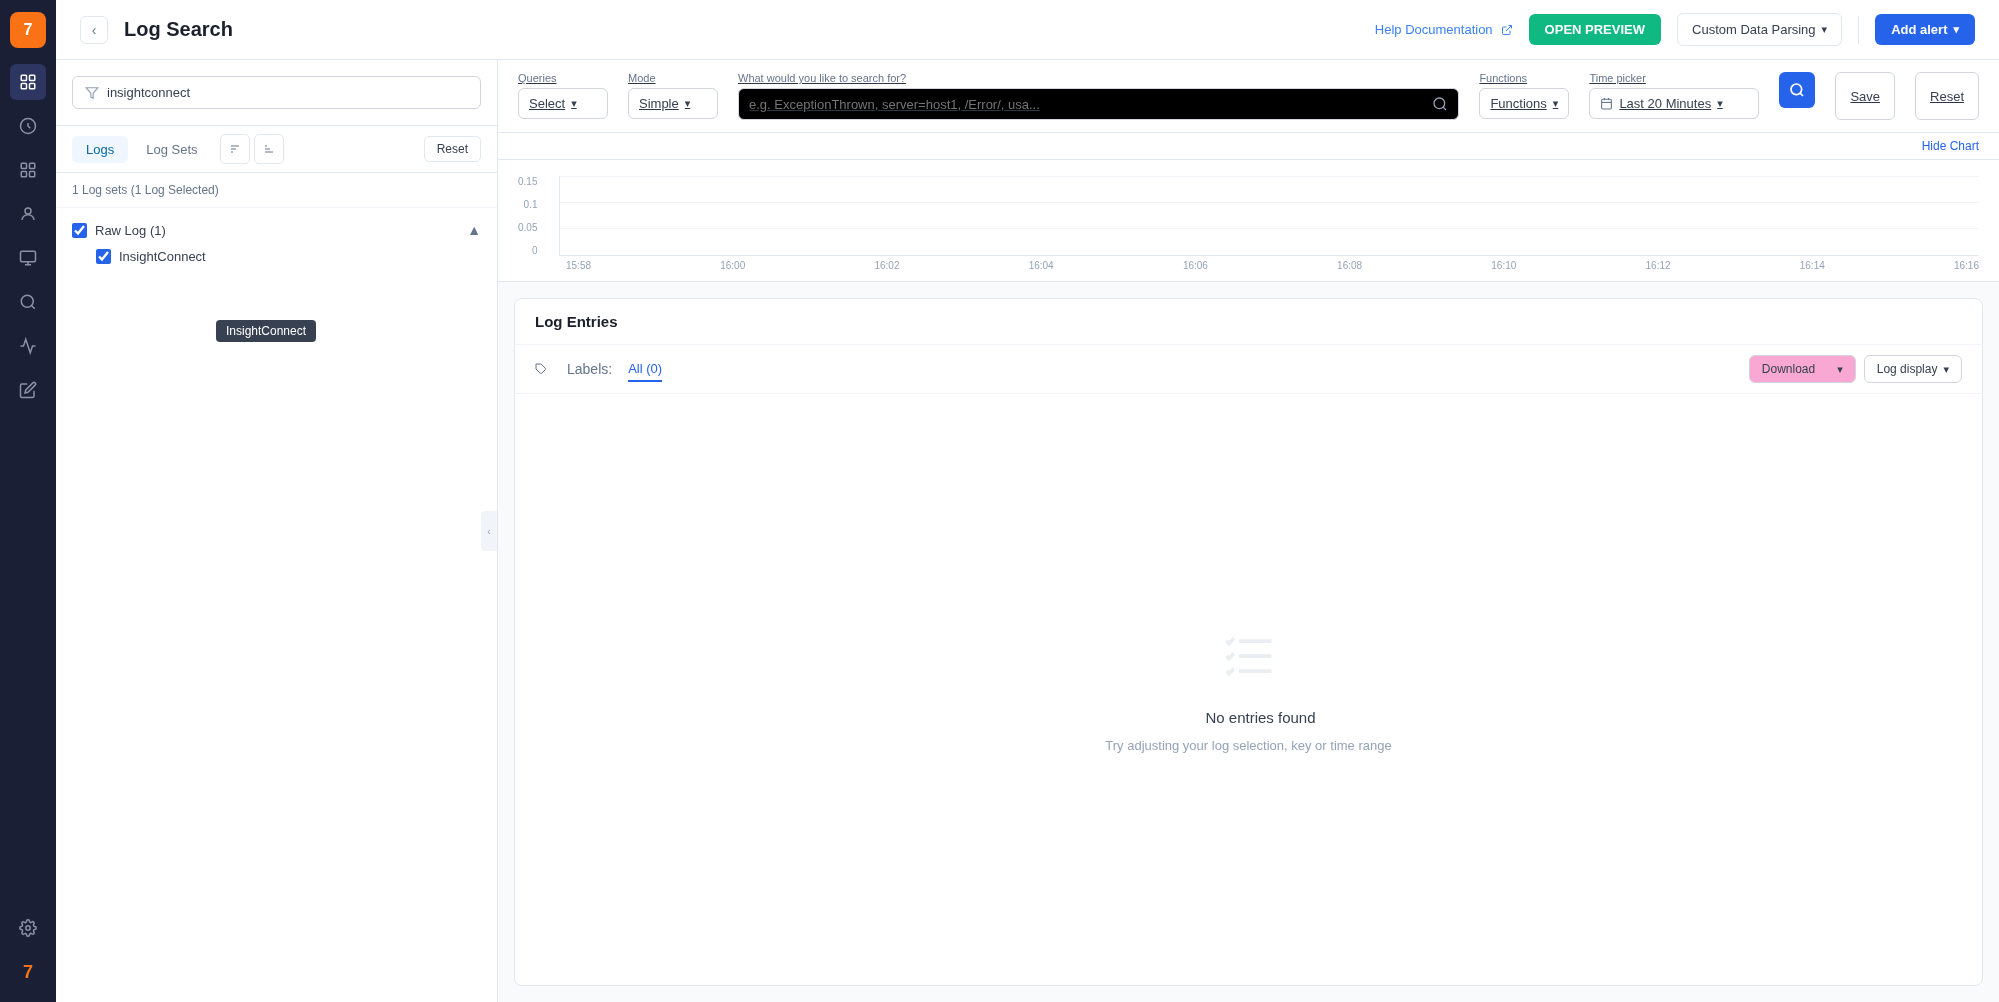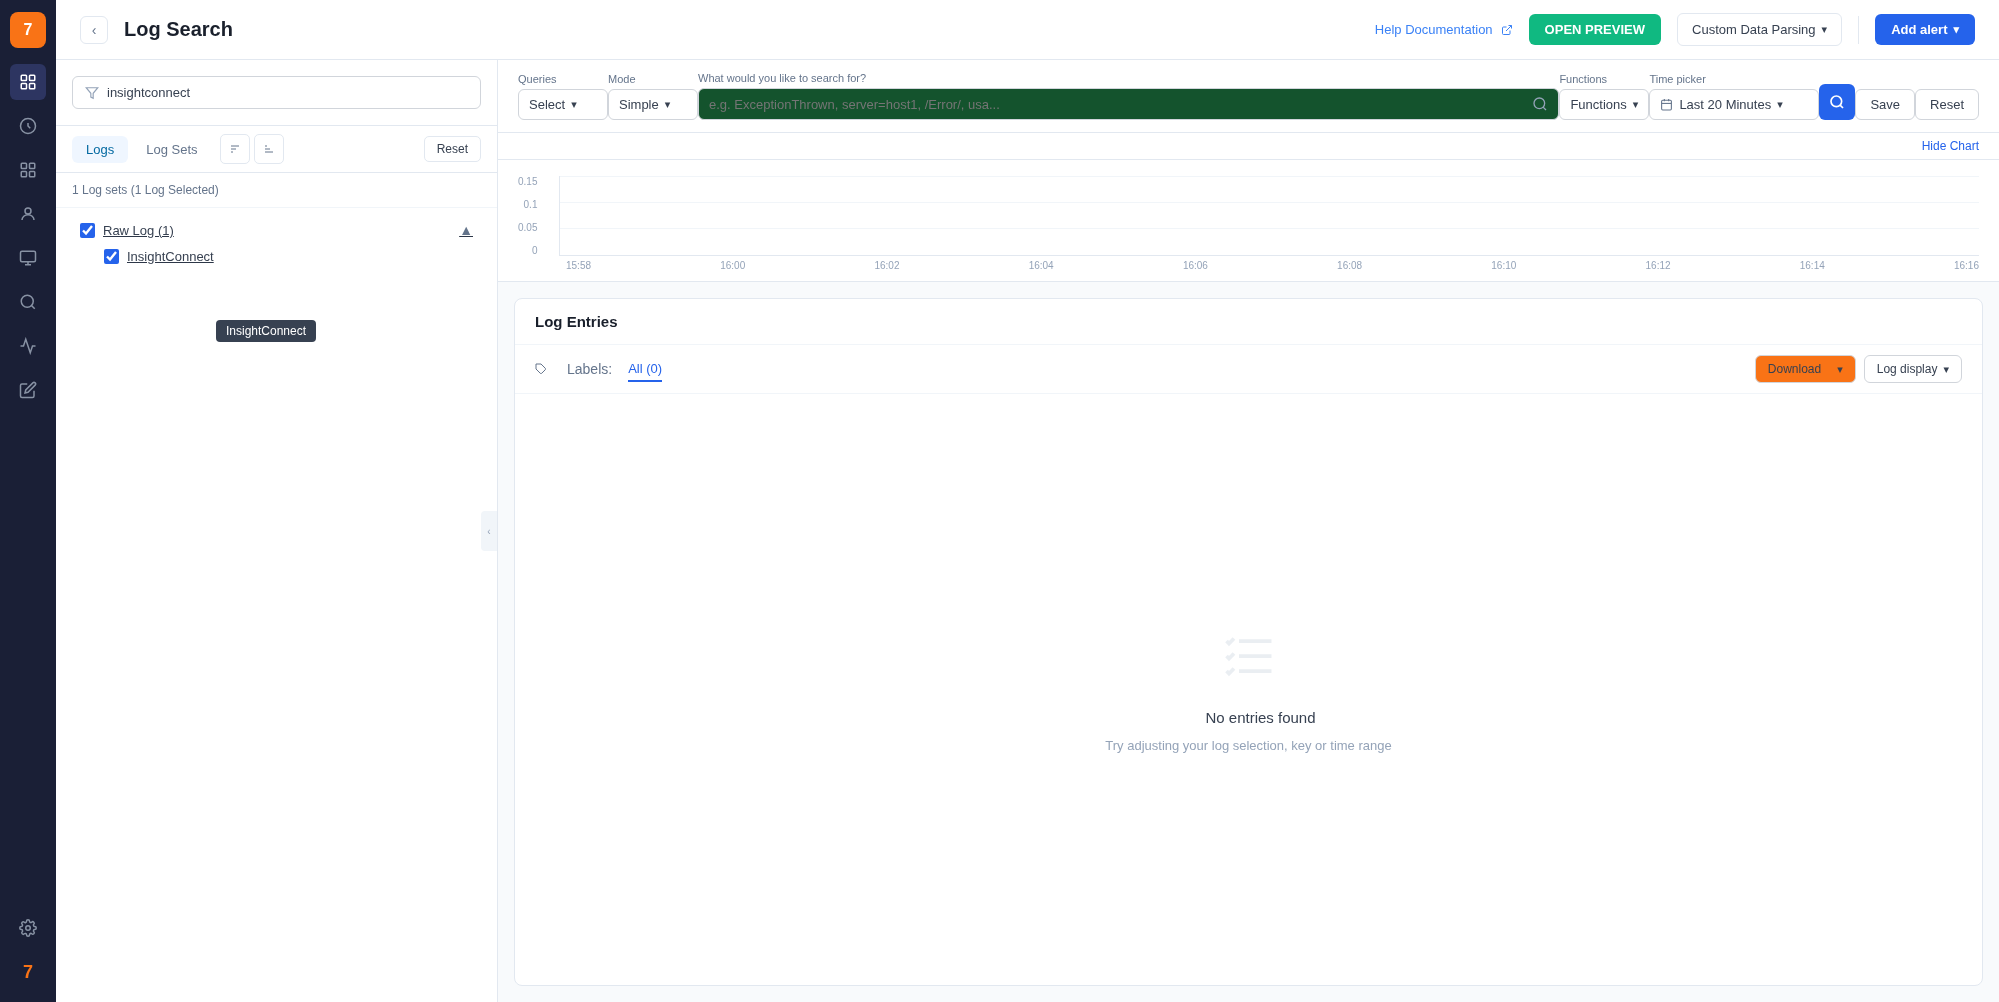--- a/index.html
+++ b/index.html
@@ -34,42 +34,42 @@
     .left-panel { width: 442px; background: white; border-right: 1px solid #e2e8f0; display: flex; flex-direction: column; flex-shrink: 0; }
     .search-bar { padding: 16px; border-bottom: 1px solid #e2e8f0; }
     .search-input-wrap { display: flex; align-items: center; border: 1px solid #d1d5db; border-radius: 6px; padding: 8px 12px; gap: 8px; background: white; }
     .search-input-wrap input { border: none; outline: none; flex: 1; font-size: 13px; color: #374151; background: transparent; }
     .tab-bar { display: flex; align-items: center; padding: 8px 16px; gap: 4px; border-bottom: 1px solid #e2e8f0; }
     .tab-btn { padding: 6px 14px; border-radius: 6px; border: none; background: none; font-size: 13px; cursor: pointer; color: #64748b; }
     .tab-btn.active { background: #eff6ff; color: #0369a1; font-weight: 500; }
     .icon-btn { width: 30px; height: 30px; border: 1px solid #e2e8f0; border-radius: 5px; display: flex; align-items: center; justify-content: center; cursor: pointer; background: white; color: #64748b; font-size: 14px; }
     .reset-btn { margin-left: auto; padding: 5px 12px; border: 1px solid #e2e8f0; border-radius: 5px; background: white; font-size: 12px; cursor: pointer; color: #374151; }
     .log-count { padding: 10px 16px; font-size: 12px; color: #64748b; border-bottom: 1px solid #f1f5f9; }
-    .log-group { padding: 8px 24px; text-decoration: underline; }
+    .log-group { padding: 8px 16px; }
     .log-group-header { display: flex; align-items: center; gap: 8px; padding: 6px 0; cursor: pointer; }
     .log-group-header label { font-size: 13px; font-weight: 500; color: #374151; cursor: pointer; }
     .log-item { display: flex; align-items: center; gap: 8px; padding: 5px 0 5px 24px; cursor: pointer; }
     .log-item label { font-size: 13px; color: #374151; cursor: pointer; }
     .checkbox { width: 15px; height: 15px; accent-color: #2563eb; cursor: pointer; }
     .chevron-btn { margin-left: auto; background: none; border: none; cursor: pointer; color: #64748b; font-size: 14px; }
     .collapse-handle { position: absolute; right: 0; top: 50%; transform: translateY(-50%); width: 16px; height: 40px; background: #f1f5f9; border-radius: 4px 0 0 4px; display: flex; align-items: center; justify-content: center; cursor: pointer; color: #94a3b8; font-size: 10px; }
     .left-panel-relative { position: relative; }
 
     
     .tooltip { position: absolute; background: #374151; color: white; padding: 4px 10px; border-radius: 4px; font-size: 12px; white-space: nowrap; top: 260px; left: 160px; z-index: 100; }
 
     
     .right-panel { flex: 1; display: flex; flex-direction: column; overflow: hidden; background: #f8fafc; }
 
     
-    .query-bar { background: white; border-bottom: 1px solid #e2e8f0; padding: 12px 20px; display: flex; align-items: flex-end; gap: 0; flex-shrink: 0; }
+    .query-bar { background: white; border-bottom: 1px solid #e2e8f0; padding: 12px 20px; display: flex; gap: 20px; flex-shrink: 0; text-decoration: underline; }
     .query-group { display: flex; flex-direction: column; gap: 4px; }
     .query-label { font-size: 11px; color: #64748b; font-weight: 500; }
     .query-select { display: flex; align-items: center; border: 1px solid #d1d5db; border-radius: 6px; padding: 7px 10px; background: white; gap: 6px; cursor: pointer; font-size: 13px; color: #374151; min-width: 90px; }
-    .search-field { display: flex; align-items: center; border: 1px solid #d1d5db; border-radius: 6px; padding: 7px 10px; background: #14532d; gap: 6px; flex: 1; }
+    .search-field { display: flex; align-items: center; border: 1px solid #d1d5db; border-radius: 6px; padding: 7px 10px; background: #000000; gap: 6px; flex: 1; }
     .search-field input { border: none; outline: none; flex: 1; font-size: 13px; color: #9ca3af; background: transparent; min-width: 200px; }
     .search-btn { background: #2563eb; border: none; border-radius: 6px; width: 36px; height: 36px; display: flex; align-items: center; justify-content: center; cursor: pointer; color: white; font-size: 16px; flex-shrink: 0; }
     .save-btn { padding: 7px 14px; border: 1px solid #d1d5db; border-radius: 6px; background: white; font-size: 13px; cursor: pointer; color: #374151; }
     .reset-query-btn { padding: 7px 14px; border: 1px solid #d1d5db; border-radius: 6px; background: white; font-size: 13px; cursor: pointer; color: #374151; }
     .hide-chart-link { text-align: right; padding: 6px 20px; font-size: 12px; color: #2563eb; cursor: pointer; flex-shrink: 0; background: white; border-bottom: 1px solid #e2e8f0; }
 
     
     .chart-area { background: white; padding: 16px 20px 10px; border-bottom: 1px solid #e2e8f0; flex-shrink: 0; }
     .chart-inner { display: flex; gap: 16px; }
     .chart-y-axis { display: flex; flex-direction: column; justify-content: space-between; align-items: flex-end; padding-right: 6px; height: 80px; font-size: 10px; color: #94a3b8; }
@@ -78,21 +78,21 @@
 
     
     .log-entries-section { flex: 1; background: white; margin: 16px; border-radius: 8px; border: 1px solid #e2e8f0; display: flex; flex-direction: column; overflow: hidden; }
     .log-entries-header { padding: 14px 20px; border-bottom: 1px solid #f1f5f9; display: flex; align-items: center; }
     .log-entries-title { font-size: 15px; font-weight: 600; color: #1a202c; }
     .log-entries-labels { padding: 10px 20px; display: flex; align-items: center; gap: 16px; border-bottom: 1px solid #f1f5f9; }
     .labels-prefix { font-size: 14px; color: #64748b; display: flex; align-items: center; gap: 20px; }
     .log-tab { font-size: 13px; color: #64748b; padding: 4px 0; cursor: pointer; border-bottom: 2px solid transparent; }
     .log-tab.active { color: #2563eb; border-bottom: 2px solid #2563eb; font-weight: 500; }
     .log-entries-actions { margin-left: auto; display: flex; gap: 8px; }
-    .download-btn { display: flex; align-items: center; gap: 16px; padding: 6px 12px; border: 1px solid #d1d5db; border-radius: 6px; background: #f97316; font-size: 12px; cursor: pointer; color: #374151; }
+    .download-btn { display: flex; align-items: center; gap: 22px; padding: 6px 12px; border: 1px solid #d1d5db; border-radius: 6px; background: #f9a8d4; font-size: 12px; cursor: pointer; color: #374151; }
     .log-display-btn { display: flex; align-items: center; gap: 6px; padding: 6px 12px; border: 1px solid #d1d5db; border-radius: 6px; background: white; font-size: 12px; cursor: pointer; color: #374151; }
     .empty-state { flex: 1; display: flex; flex-direction: column; align-items: center; justify-content: center; gap: 12px; color: #94a3b8; padding: 40px; }
     .empty-icon { font-size: 48px; opacity: 0.4; }
     .empty-title { font-size: 15px; color: #374151; font-weight: 500; margin-left: 24px; }
     .empty-subtitle { font-size: 13px; color: #94a3b8; text-align: center; }
 
     .chevron { font-size: 11px; }
   </style>
 </head>
 <body>

